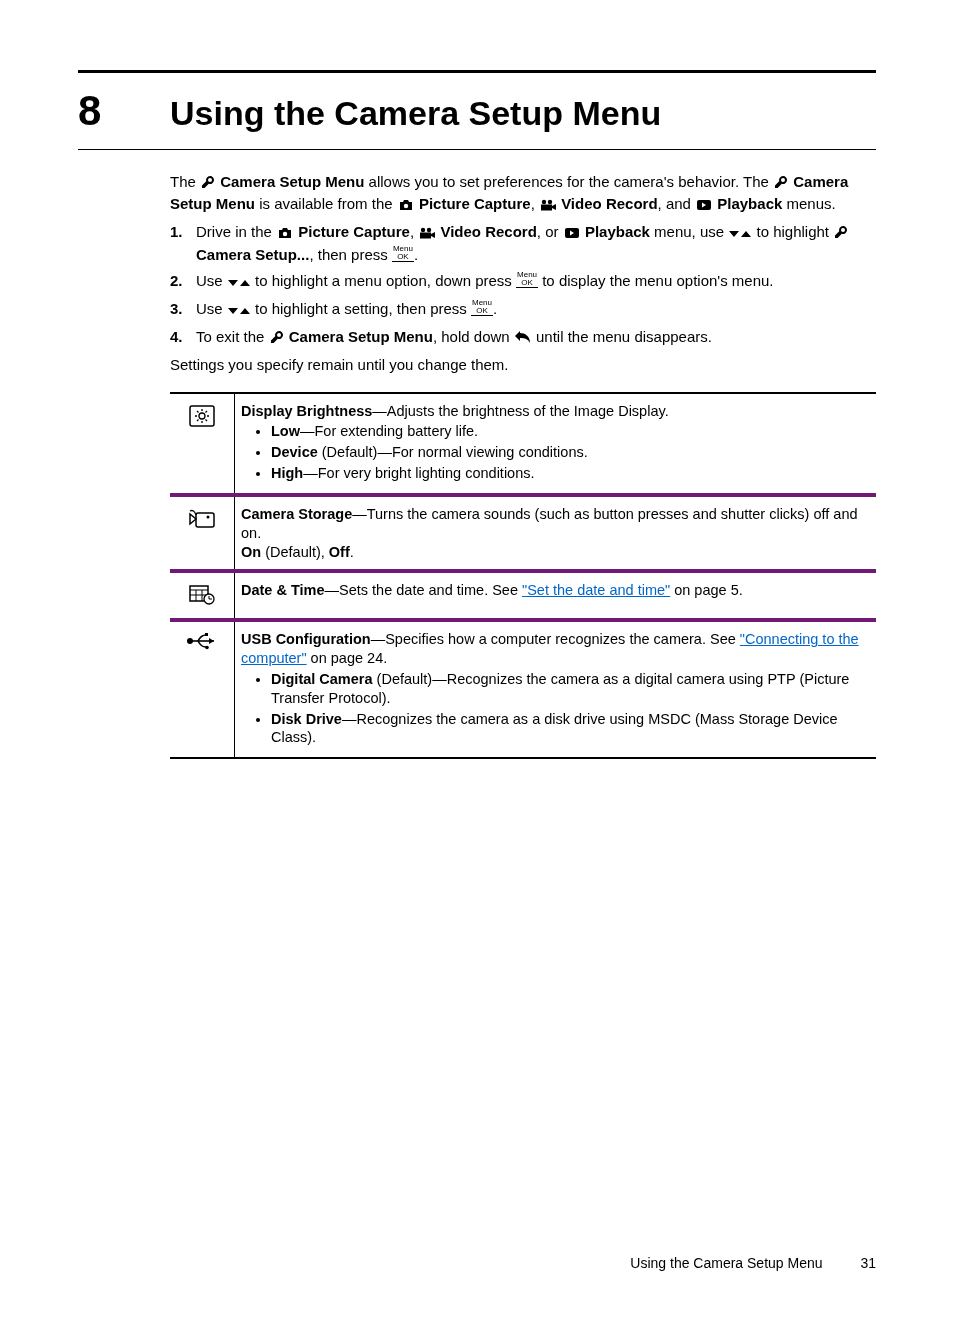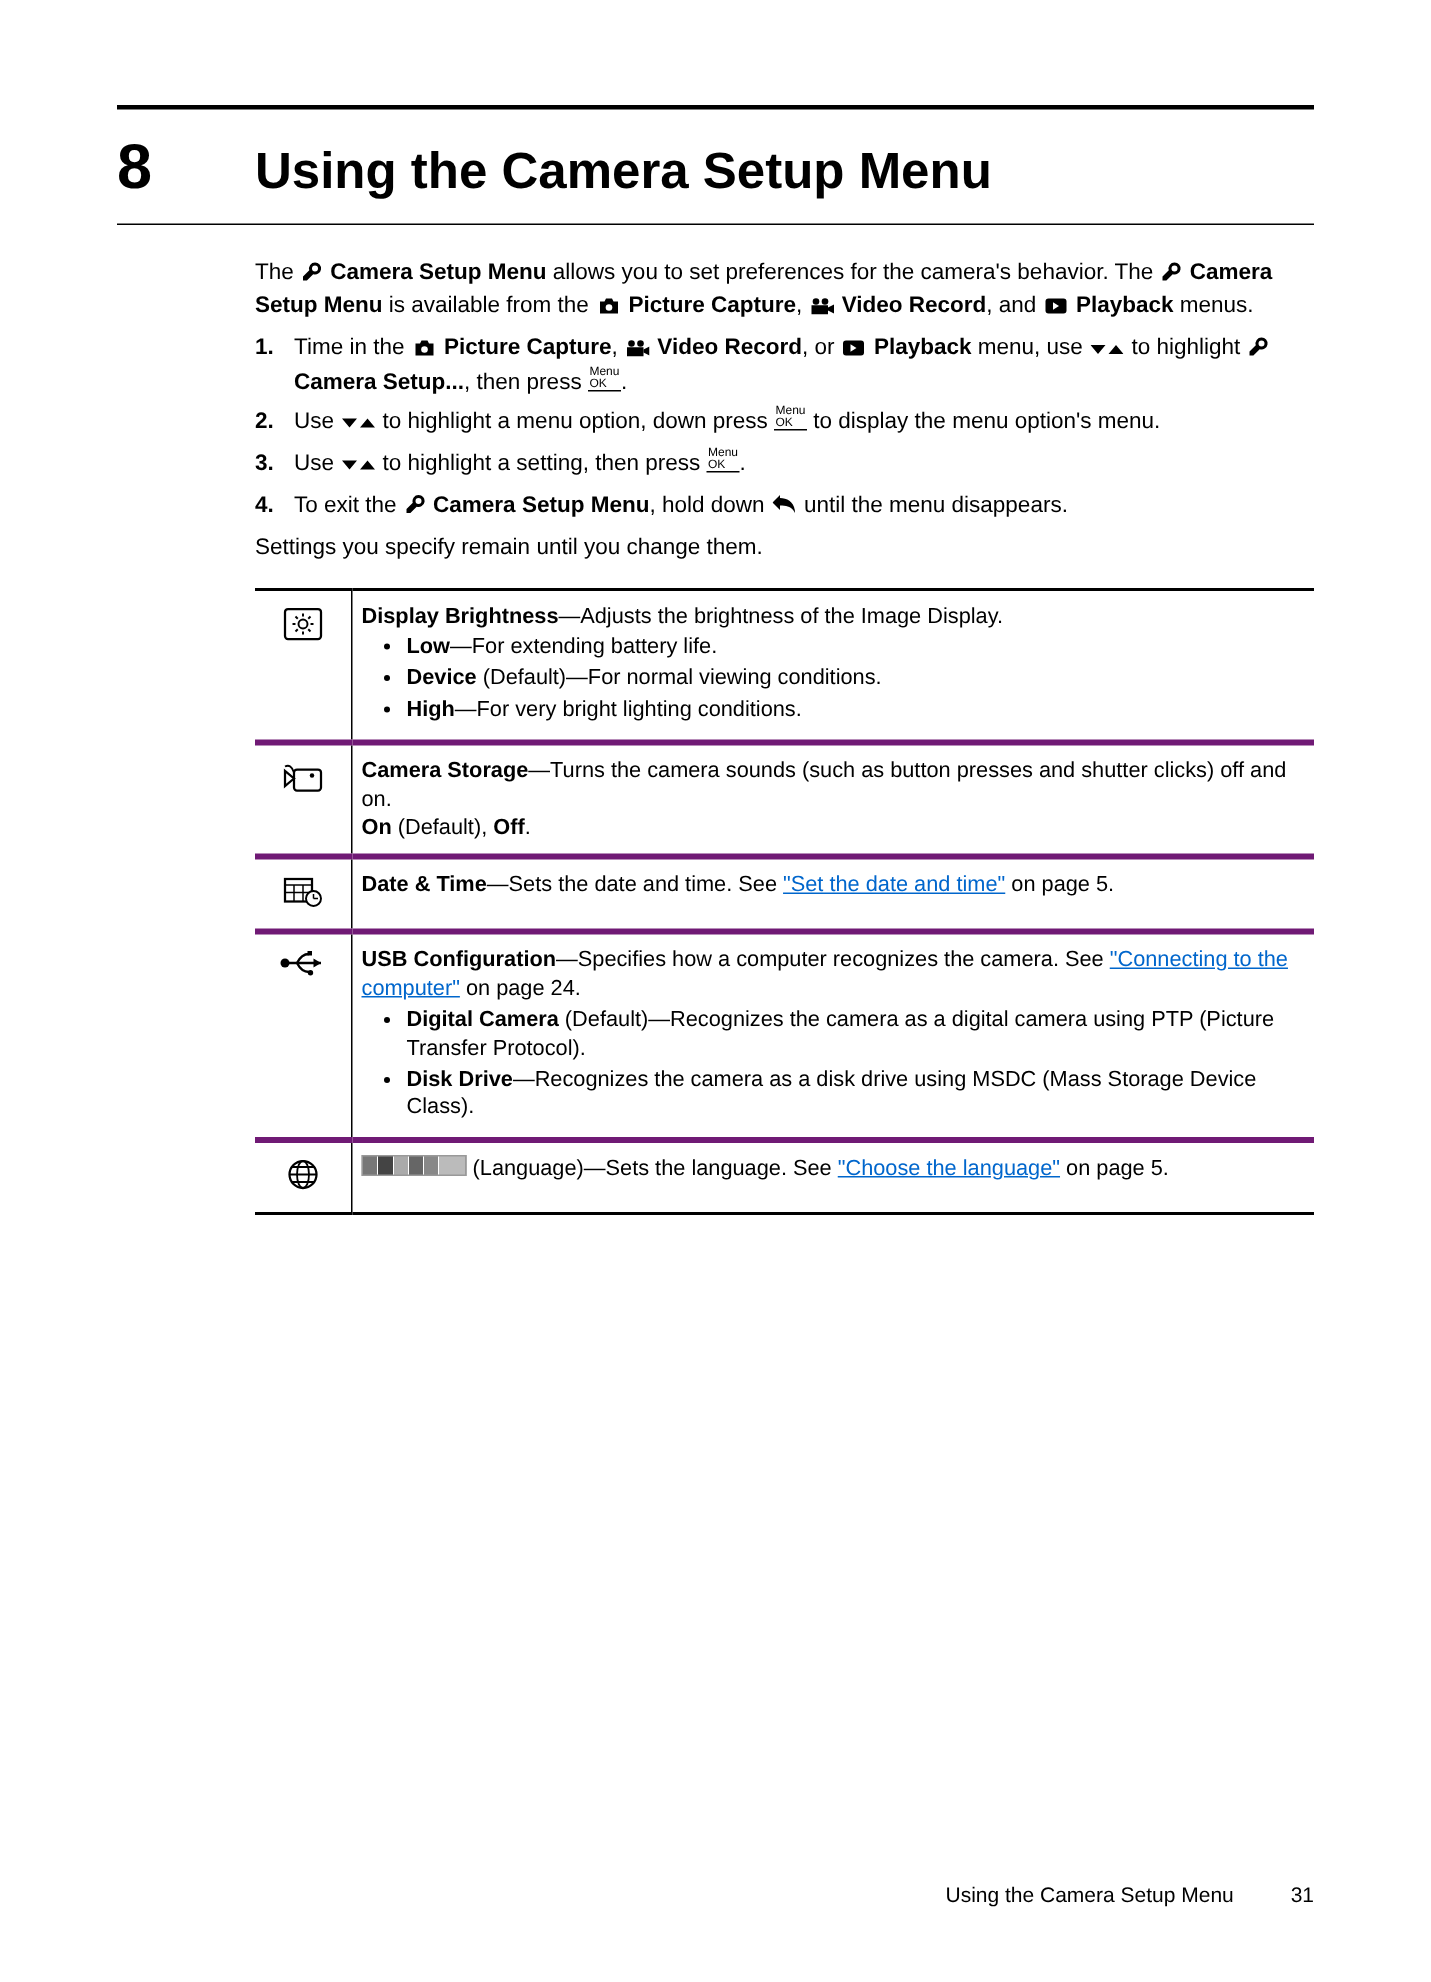--- a/index.html
+++ b/index.html
@@ -61,21 +61,21 @@
   .bold { font-weight: bold; }
   .inline-icon {
     display: inline-block;
     vertical-align: -2px;
     margin: 0 1px;
   }
   .menu-ok {
     display:inline-block;
     font-size:8px;
     line-height:8px;
-    text-align:left;
+    text-align:center;
     vertical-align: 1px;
     border-bottom:1px solid #000;
     padding: 0 1px;
   }
   .menu-ok span { display:block; }
 
   table.settings {
     border-collapse: collapse;
     width: 100%;
     margin-top: 16px;
@@ -169,21 +169,21 @@
             <rect x="1" y="1" width="14" height="10" rx="2" fill="#000"></rect>
             <path d="M6 3.5v5l4-2.5z" fill="#fff"></path>
           </svg></span>
       <span class="bold"> Playback</span><span> menus.</span>
     </p>
 
     <ol class="steps">
       <li>
         <span class="num">1.</span>
         <span class="txt">
-          <span>Time in the </span>
+          <span>Drive in the </span>
           <span class="inline-icon"><svg width="16" height="12" viewBox="0 0 16 12">
                 <path d="M2 3h3l1-2h4l1 2h3v8H2z" fill="#000"></path>
                 <circle cx="8" cy="7" r="2.2" fill="#fff"></circle>
               </svg></span>
           <span class="bold"> Picture Capture</span><span>, </span>
           <span class="inline-icon"><svg width="16" height="12" viewBox="0 0 16 12">
                 <circle cx="4" cy="3" r="2.2" fill="#000"></circle>
                 <circle cx="10" cy="3" r="2.2" fill="#000"></circle>
                 <rect x="1" y="5.5" width="11" height="6" fill="#000"></rect>
                 <path d="M12 7l4-2v6l-4-2z" fill="#000"></path>
@@ -318,34 +318,20 @@
               </svg>
         </td>
         <td>
           <span class="bold">USB Configuration</span><span>—Specifies how a computer recognizes the camera. See </span><a class="xref" href="#">"Connecting to the computer"</a><span> on page 24.</span>
           <ul class="opts">
             <li><span class="bold">Digital Camera</span><span>  (Default)—Recognizes the camera as a digital camera using PTP (Picture Transfer Protocol).</span></li>
             <li><span class="bold">Disk Drive</span><span>—Recognizes the camera as a disk drive using MSDC (Mass Storage Device Class).</span></li>
           </ul>
         </td>
       </tr>
-      <tr>
-        <td class="icon-cell">
-          <svg width="22" height="22" viewBox="0 0 22 22">
-                <circle cx="11" cy="11" r="9" fill="none" stroke="#000" stroke-width="1.5"></circle>
-                <ellipse cx="11" cy="11" rx="4" ry="9" fill="none" stroke="#000" stroke-width="1.2"></ellipse>
-                <line x1="2" y1="11" x2="20" y2="11" stroke="#000" stroke-width="1.2"></line>
-                <path d="M3 6 h16 M3 16 h16" stroke="#000" stroke-width="1.2"></path>
-              </svg>
-        </td>
-        <td>
-          <span class="flag-strip"></span>
-          <span> (Language)—Sets the language. See </span><a class="xref" href="#">"Choose the language"</a><span> on page 5.</span>
-        </td>
-      </tr>
     </tbody>
       </table>
 
   </div>
 
   <div class="footer">
     <span>Using the Camera Setup Menu</span>
     <span class="pn">31</span>
   </div>
 

